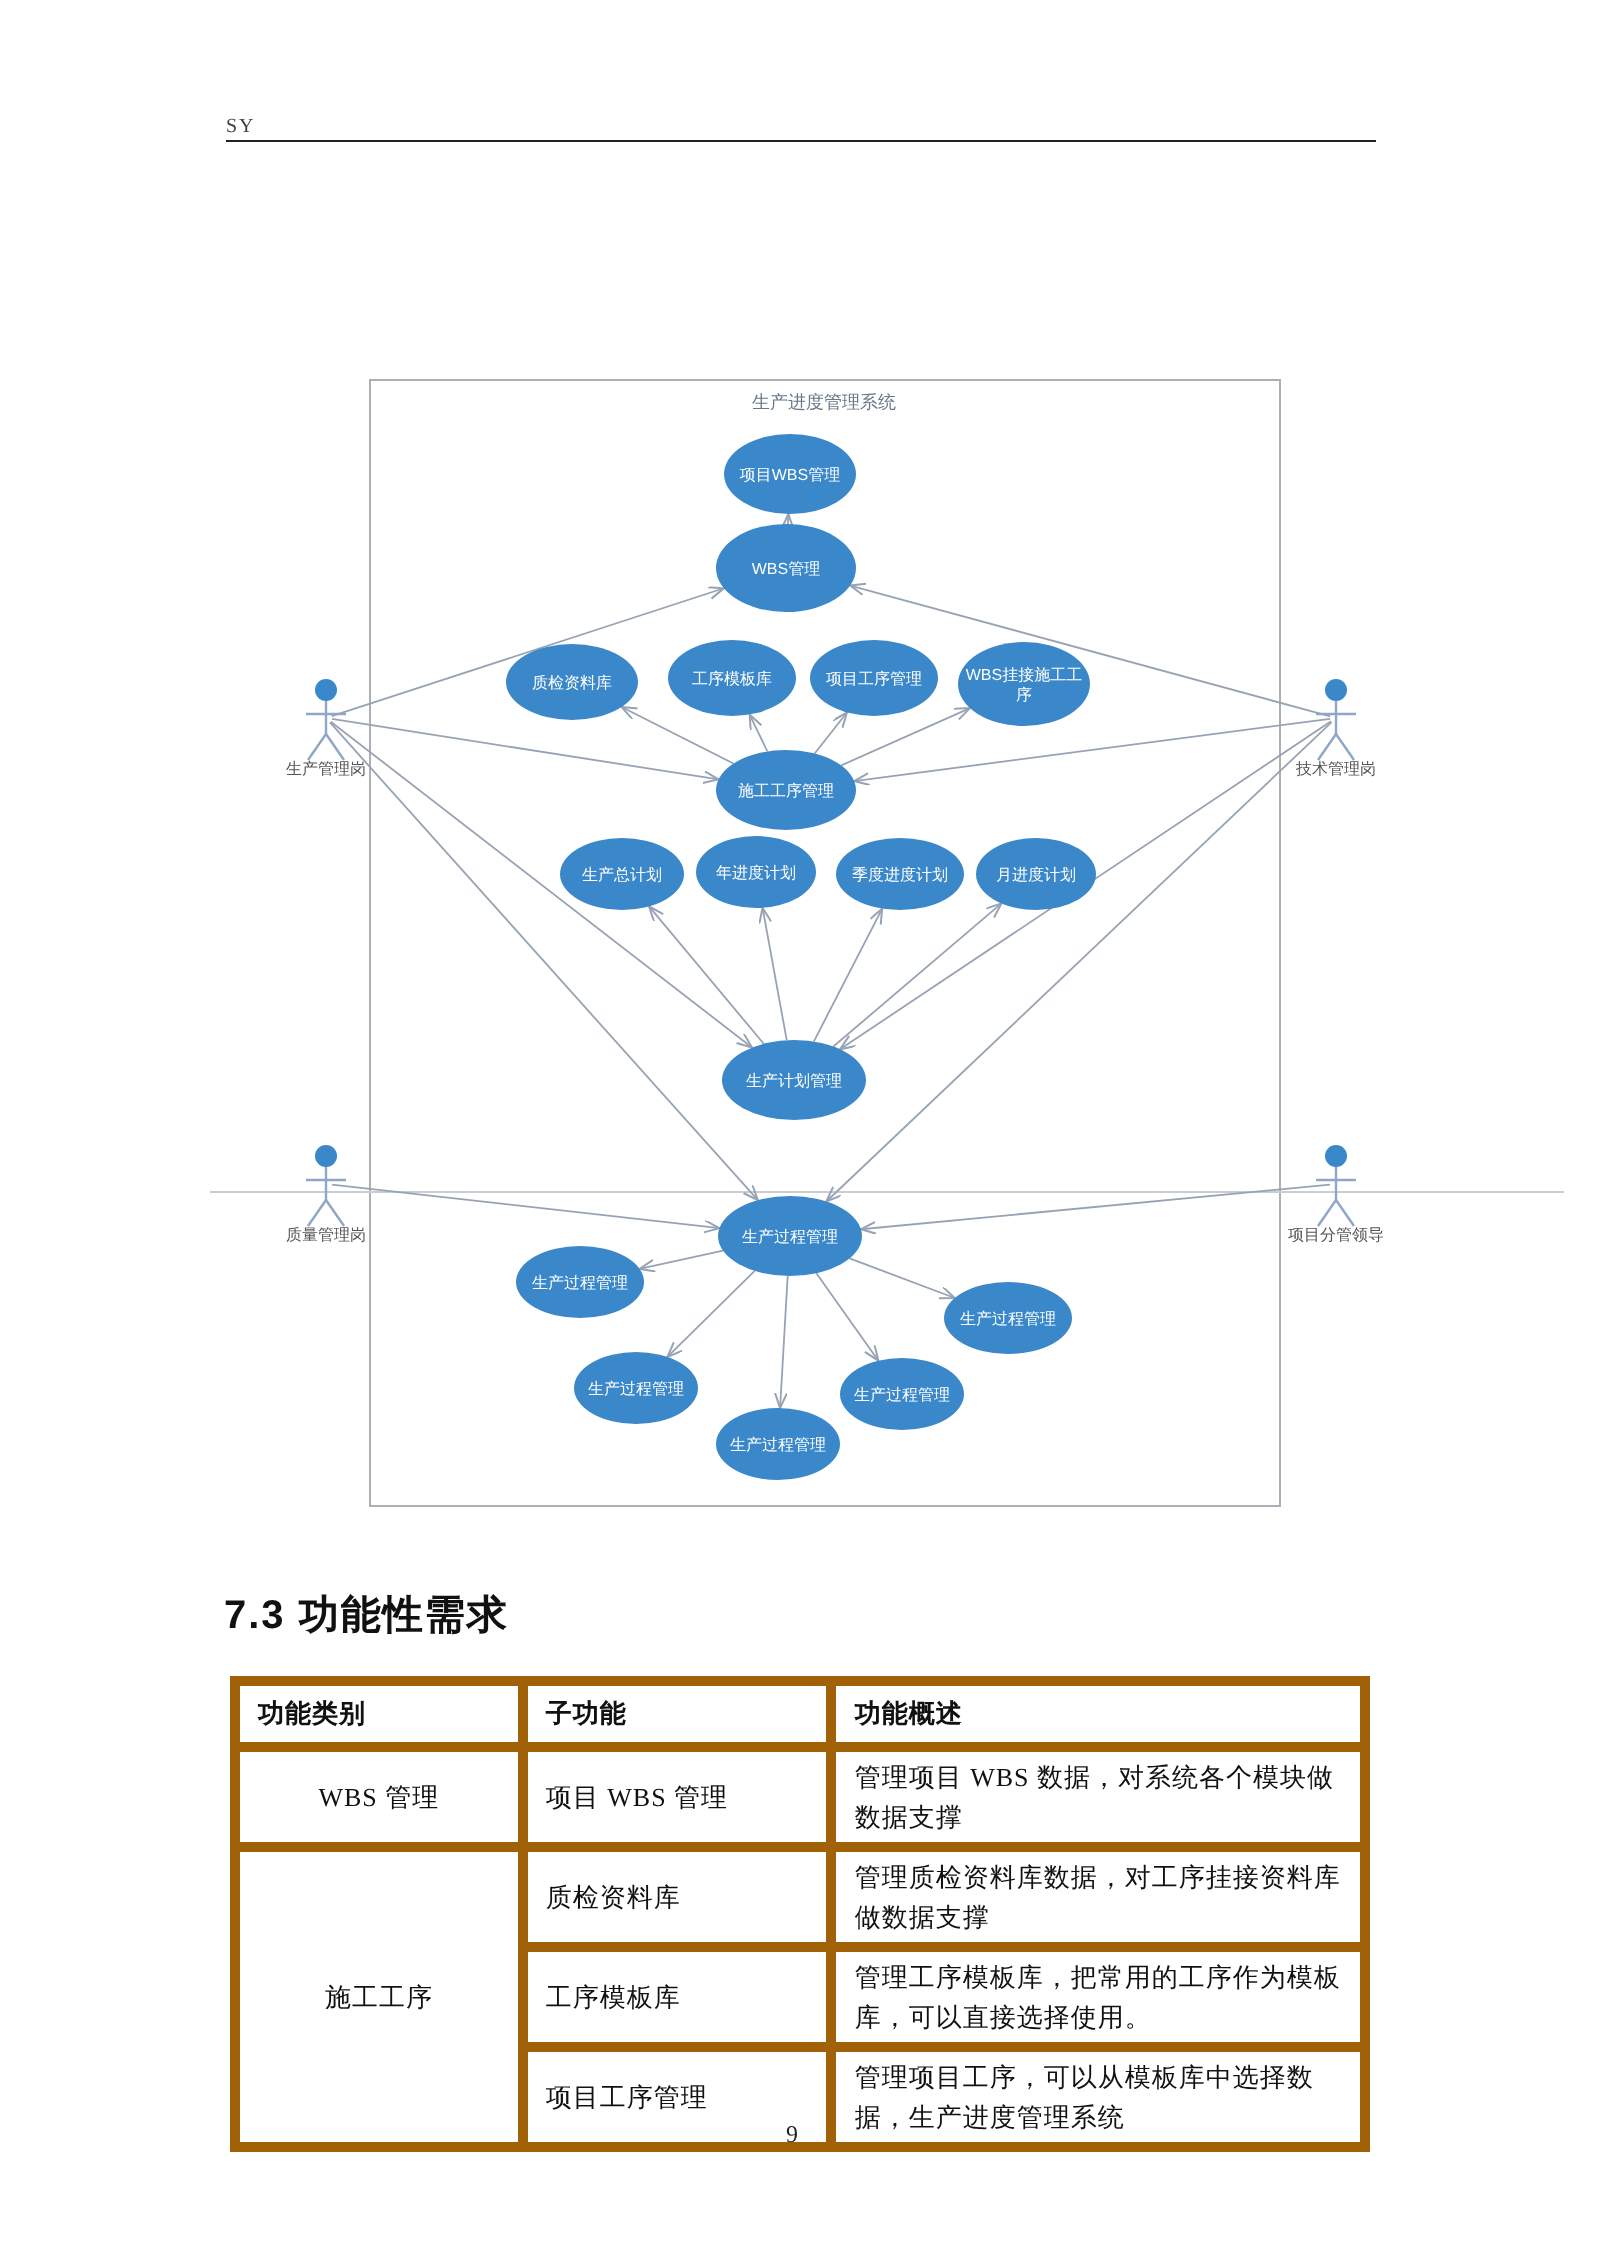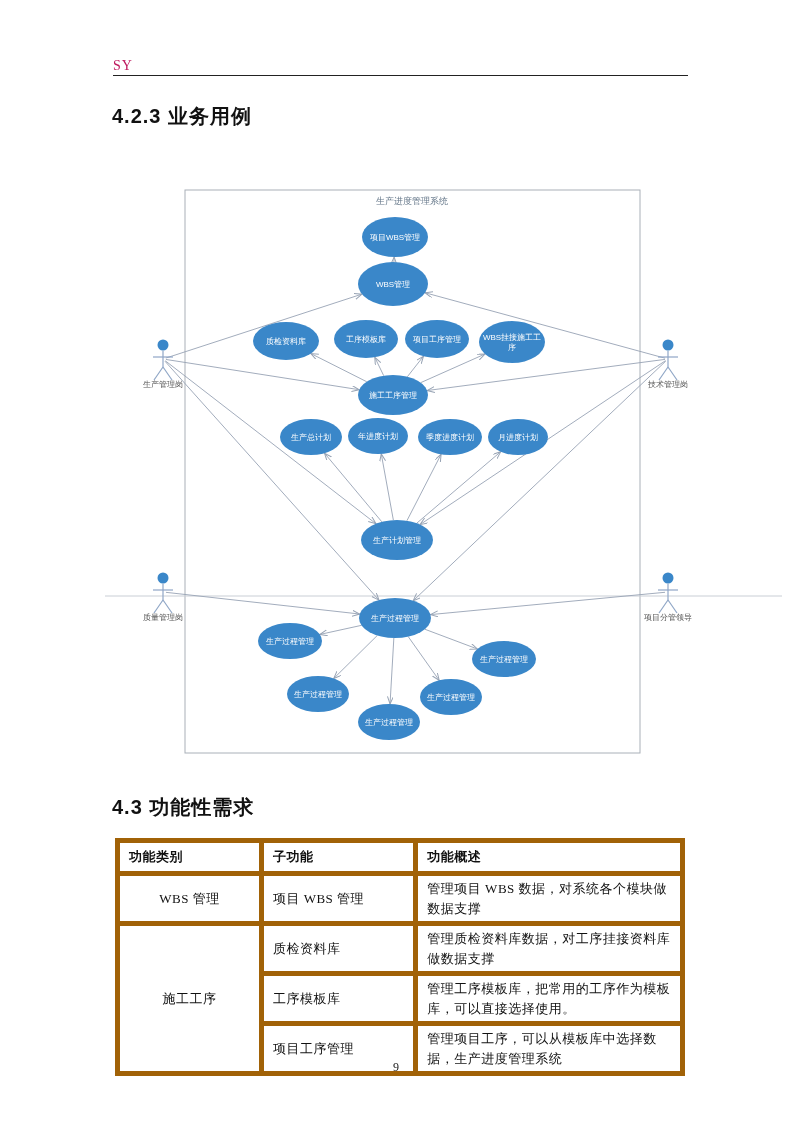--- a/index.html
+++ b/index.html
@@ -1,19 +1,19 @@
 <!DOCTYPE html>
 <html><head>
 <meta charset="utf-8">
 <style>
   html,body{margin:0;padding:0;background:#ffffff;}
   .page{position:relative;width:800px;height:1132px;background:#fff;overflow:hidden;
         font-family:"Liberation Serif",serif;color:#1a1a1a;}
   .doc-header{position:absolute;left:113px;top:58px;width:575px;}
-  .doc-header .hdr-text{font-size:14px;letter-spacing:1px;color:#be185d;}
+  .doc-header .hdr-text{font-size:10px;letter-spacing:1px;color:#404040;}
   .doc-header .hdr-rule{border-bottom:1.5px solid #222;margin-top:1px;}
   .sec-title{position:absolute;left:112px;font-family:"Liberation Sans",sans-serif;
              font-weight:bold;color:#111;letter-spacing:1px;}
   #sec1{top:103px;font-size:20px;}
   #sec2{top:794px;font-size:20px;}
   .diagram-wrap{position:absolute;left:0;top:180px;width:800px;height:592px;}
   table.req{position:absolute;left:115px;top:838px;width:570px;border-collapse:collapse;
             font-size:13px;color:#111;table-layout:fixed;}
   table.req th,table.req td{border:5px solid #a16207;padding:3px 9px;line-height:1.5;
             vertical-align:middle;letter-spacing:0.5px;}
@@ -30,21 +30,20 @@
 </head>
 <body>
 
 <div class="page">
 
   <div class="doc-header">
     <div class="hdr-text">SY</div>
     <div class="hdr-rule"></div>
   </div>
 
-  <div id="sec1" class="sec-title">4.2.3 业务用例</div>
 
   <div class="diagram-wrap">
     <svg id="ucd" width="800" height="592" viewBox="0 0 800 592" xmlns="http://www.w3.org/2000/svg">
         <defs>
           <marker id="arr" markerWidth="10" markerHeight="8" refX="7.5" refY="3" orient="auto" markerUnits="userSpaceOnUse">
             <path d="M0,0 L7.5,3 L0,6" fill="none" stroke="#97a3b4" stroke-width="1"></path>
           </marker>
         </defs>
         <rect x="185" y="10" width="455" height="563" fill="none" stroke="#a9b0b8" stroke-width="1"></rect>
         <line x1="105" y1="416" x2="782" y2="416" stroke="#c9ced5" stroke-width="1"></line>
@@ -173,21 +172,21 @@
           <line x1="668" y1="403.5" x2="668" y2="420" stroke="#8fa6c6" stroke-width="1.2"></line>
           <line x1="658" y1="410" x2="678" y2="410" stroke="#8fa6c6" stroke-width="1.2"></line>
           <line x1="668" y1="420" x2="659" y2="433" stroke="#8fa6c6" stroke-width="1.2"></line>
           <line x1="668" y1="420" x2="677" y2="433" stroke="#8fa6c6" stroke-width="1.2"></line>
           <text x="668" y="440" fill="#555555" font-size="8" text-anchor="middle" font-family="&quot;Liberation Sans&quot;, sans-serif">项目分管领导</text>
         </g>
         <text x="412" y="24" fill="#66788a" font-size="9" text-anchor="middle" font-family="&quot;Liberation Sans&quot;, sans-serif">生产进度管理系统</text>
       </svg>
   </div>
 
-  <div id="sec2" class="sec-title">4.3 功能性需求</div>
+  <div id="sec2" class="sec-title">7.3 功能性需求</div>
 
   <table class="req">
     <colgroup>
         <col class="col1">
         <col class="col2">
         <col class="col3">
       </colgroup>
     <thead>
       <tr>
         <th>功能类别</th>

